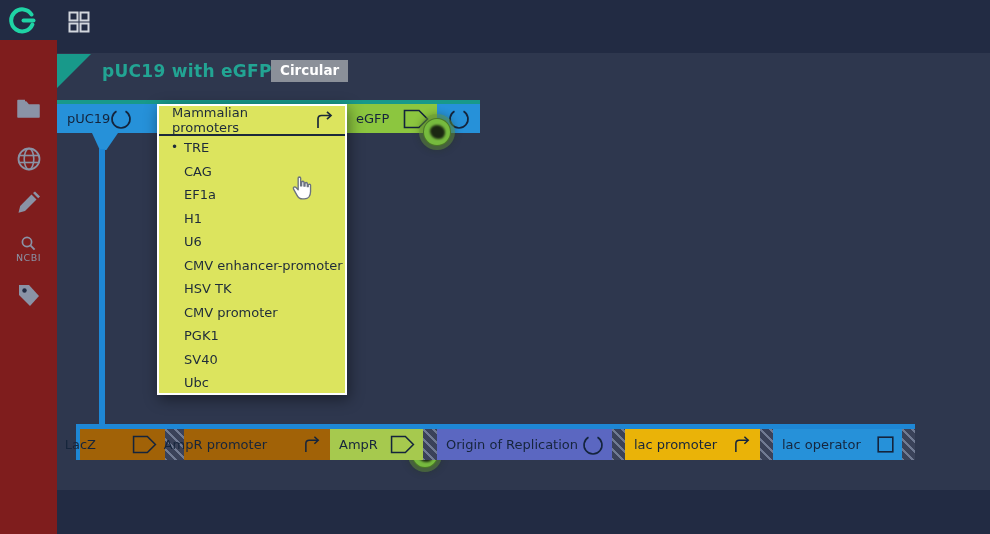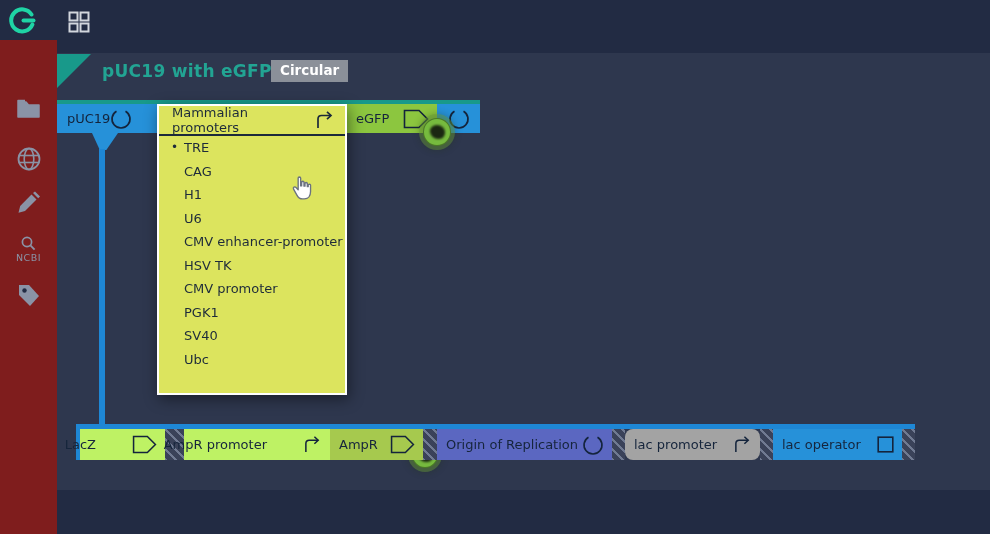--- a/index.html
+++ b/index.html
@@ -42,23 +42,23 @@
   #menu-header .sp { flex:1; }
   #menu-list { list-style:none; }
   #menu-list li { height:23.5px; line-height:23.5px; padding-left:25px; font-size:13px; color:#1e2b3a; position:relative; cursor:pointer; }
   #menu-list li .mark { position:absolute; left:12px; font-size:12px; }
 
   
   #track2-top { left:76px; top:424px; width:839px; height:5px; background:#1e87d5; }
   #track2-left { left:76px; top:424px; width:4px; height:36px; background:#1e87d5; }
   .hatch { top:429px; height:31px; background:repeating-linear-gradient(45deg,#707a92 0 2px,#3a4259 2px 7px); }
 
-  .c-teal { background:#bef264;gap:36px; }
+  .c-teal { background:#a16207;gap:36px; }
   .c-olive { background:#a6c94e; }
-  .c-green { background:#a3a3a3;border-radius:8px; }
+  .c-green { background:#eab308; }
   .c-indigo { background:#5b67c1; }
   .c-blue { background:#2691d9; }
 
   
   .junction { border-radius:50%; background:#76ba3e; border:1px solid rgba(40,70,20,.55);
      box-shadow:0 0 0 4px rgba(104,152,58,.45), 0 0 6px 5px rgba(30,50,15,.25);
      display:flex; align-items:center; justify-content:center; cursor:pointer; }
   .junction .blob { width:15px; height:14px; background:#1b2712; border-radius:46% 54% 42% 58%;
      filter:blur(1.2px); }
   #junction1 { left:423px; top:118px; width:28px; height:28px; }
@@ -162,20 +162,21 @@
     <span>
       <svg width="20" height="19" viewBox="0 0 20 19">
         <path d="M3 17 V8 Q3 4.5 6.5 4.5 H16" fill="none" stroke="#1c2a3a" stroke-width="1.7"></path>
         <path d="M12 0.8 L16 4.5 L12 8.2" fill="none" stroke="#1c2a3a" stroke-width="1.7"></path>
       </svg>
     </span>
   </div>
   <ul id="menu-list">
     <li><span class="mark">•</span><span>TRE</span></li>
     <li><span>CAG</span></li>
+    <li><span>EF1a</span></li>
     <li><span>H1</span></li>
     <li><span>U6</span></li>
     <li><span>CMV enhancer-promoter</span></li>
     <li><span>HSV TK</span></li>
     <li><span>CMV promoter</span></li>
     <li><span>PGK1</span></li>
     <li><span>SV40</span></li>
     <li><span>Ubc</span></li>
   </ul>
 </div>

